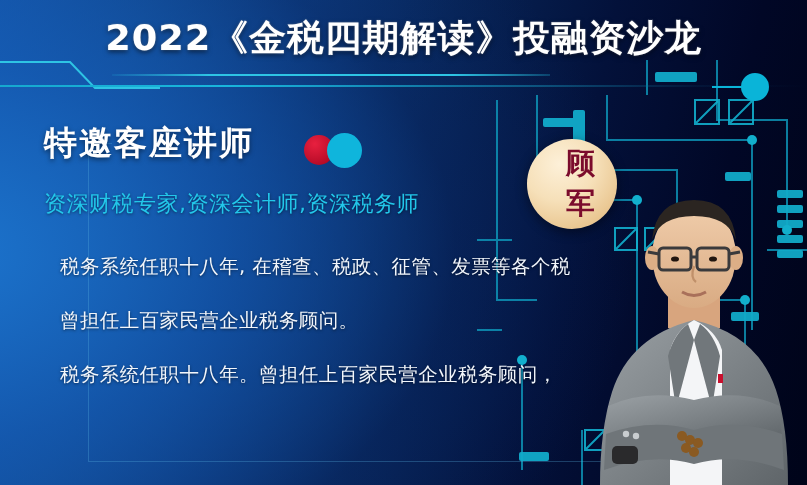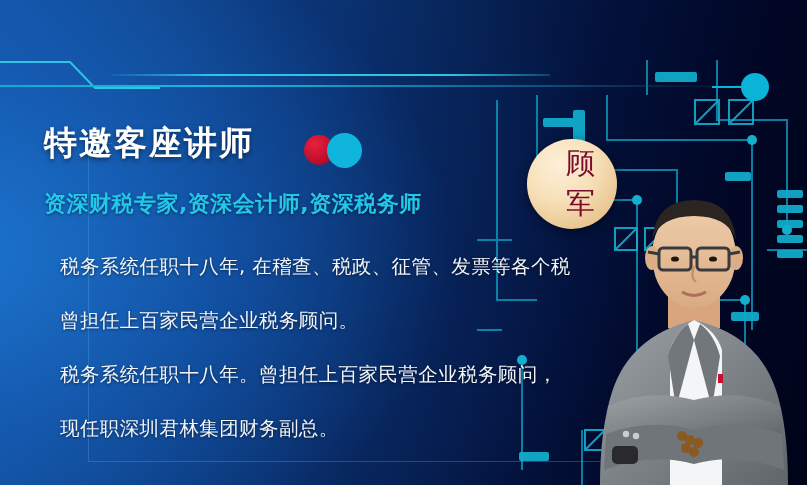--- a/index.html
+++ b/index.html
@@ -74,21 +74,21 @@
   }
   .dot-cyan{
     position:absolute;left:327px;top:133px;width:35px;height:35px;border-radius:50%;
     background:#0fb5dc;
   }
 
   
   .subtitle{
     position:absolute;left:44px;top:189px;
     font-family:"DejaVu Sans","Liberation Sans",sans-serif;
-    font-size:22px;font-weight:700;color:#22c7ea;letter-spacing:.5px;
+    font-size:22px;font-weight:400;color:#22c7ea;letter-spacing:.5px;
     text-shadow:0 1px 3px rgba(0,0,0,.5);
   }
 
   
   .body-text{
     position:absolute;left:44px;top:232px;width:545px;
     font-family:"DejaVu Sans","Liberation Sans",sans-serif;
     font-size:19.5px;color:#f2f6fb;line-height:38px;letter-spacing:.4px;
     text-shadow:0 1px 3px rgba(0,0,0,.55);
   }
@@ -96,21 +96,21 @@
 
   
   .badge{
     position:absolute;left:527px;top:139px;width:90px;height:90px;border-radius:50%;
     background:radial-gradient(circle at 36% 28%,#fdf0d8 0%,#f6e0b9 42%,#e9c58f 78%,#dcb275 100%);
     box-shadow:0 3px 12px rgba(0,0,0,.45);
     display:flex;align-items:center;justify-content:center;
   }
   .badge span{
     font-family:"DejaVu Sans","Liberation Sans",sans-serif;
-    font-size:29px;font-weight:400;color:#7b0b2c;letter-spacing:1px;margin-left:39px;
+    font-size:29px;font-weight:700;color:#7b0b2c;letter-spacing:1px;margin-left:39px;
   }
 
   
   .photo{position:absolute;left:590px;top:178px;width:217px;height:307px;overflow:hidden;}
 </style>
 </head>
 <body>
 
 <div id="poster">
 
@@ -162,39 +162,41 @@
       <circle cx="160" cy="200" r="5"></circle>
       <circle cx="268" cy="300" r="5"></circle>
       <circle cx="45" cy="360" r="5"></circle>
     </g>
   </svg>
 
   <svg class="left-polyline" viewBox="0 0 160 60">
     <path d="M0 12 L70 12 L95 38 L160 38" fill="none" stroke="#2ec4e4" stroke-width="2"></path>
   </svg>
 
+  <div class="title-wrap">
+    <span class="title">2022《金税四期解读》投融资沙龙</span>
+  </div>
   <div class="rule-top"></div>
   <div class="rule-full"></div>
   <div class="accent-dot-stem"></div>
   <div class="accent-dot"></div>
 
   <div class="frame-left"></div>
   <div class="frame-left-top"></div>
 
   <div class="headline">特邀客座讲师</div>
   <div class="dot-red"></div>
   <div class="dot-cyan"></div>
 
   <div class="subtitle">资深财税专家,资深会计师,资深税务师</div>
 
   <div class="body-text">
     <p>税务系统任职十八年, 在稽查、税政、征管、发票等各个税</p>
     <p>曾担任上百家民营企业税务顾问。</p>
     <p>税务系统任职十八年。曾担任上百家民营企业税务顾问，</p>
-    <p>现任职深圳君林集团财务副总。</p>
   </div>
 
   <div class="badge">
     <span>顾军</span>
   </div>
 
   <svg class="photo" viewBox="0 0 217 307">
     <defs>
       <linearGradient id="jacket" x1="0" y1="0" x2="1" y2="1">
         <stop offset="0%" stop-color="#9aa0a4"></stop>

